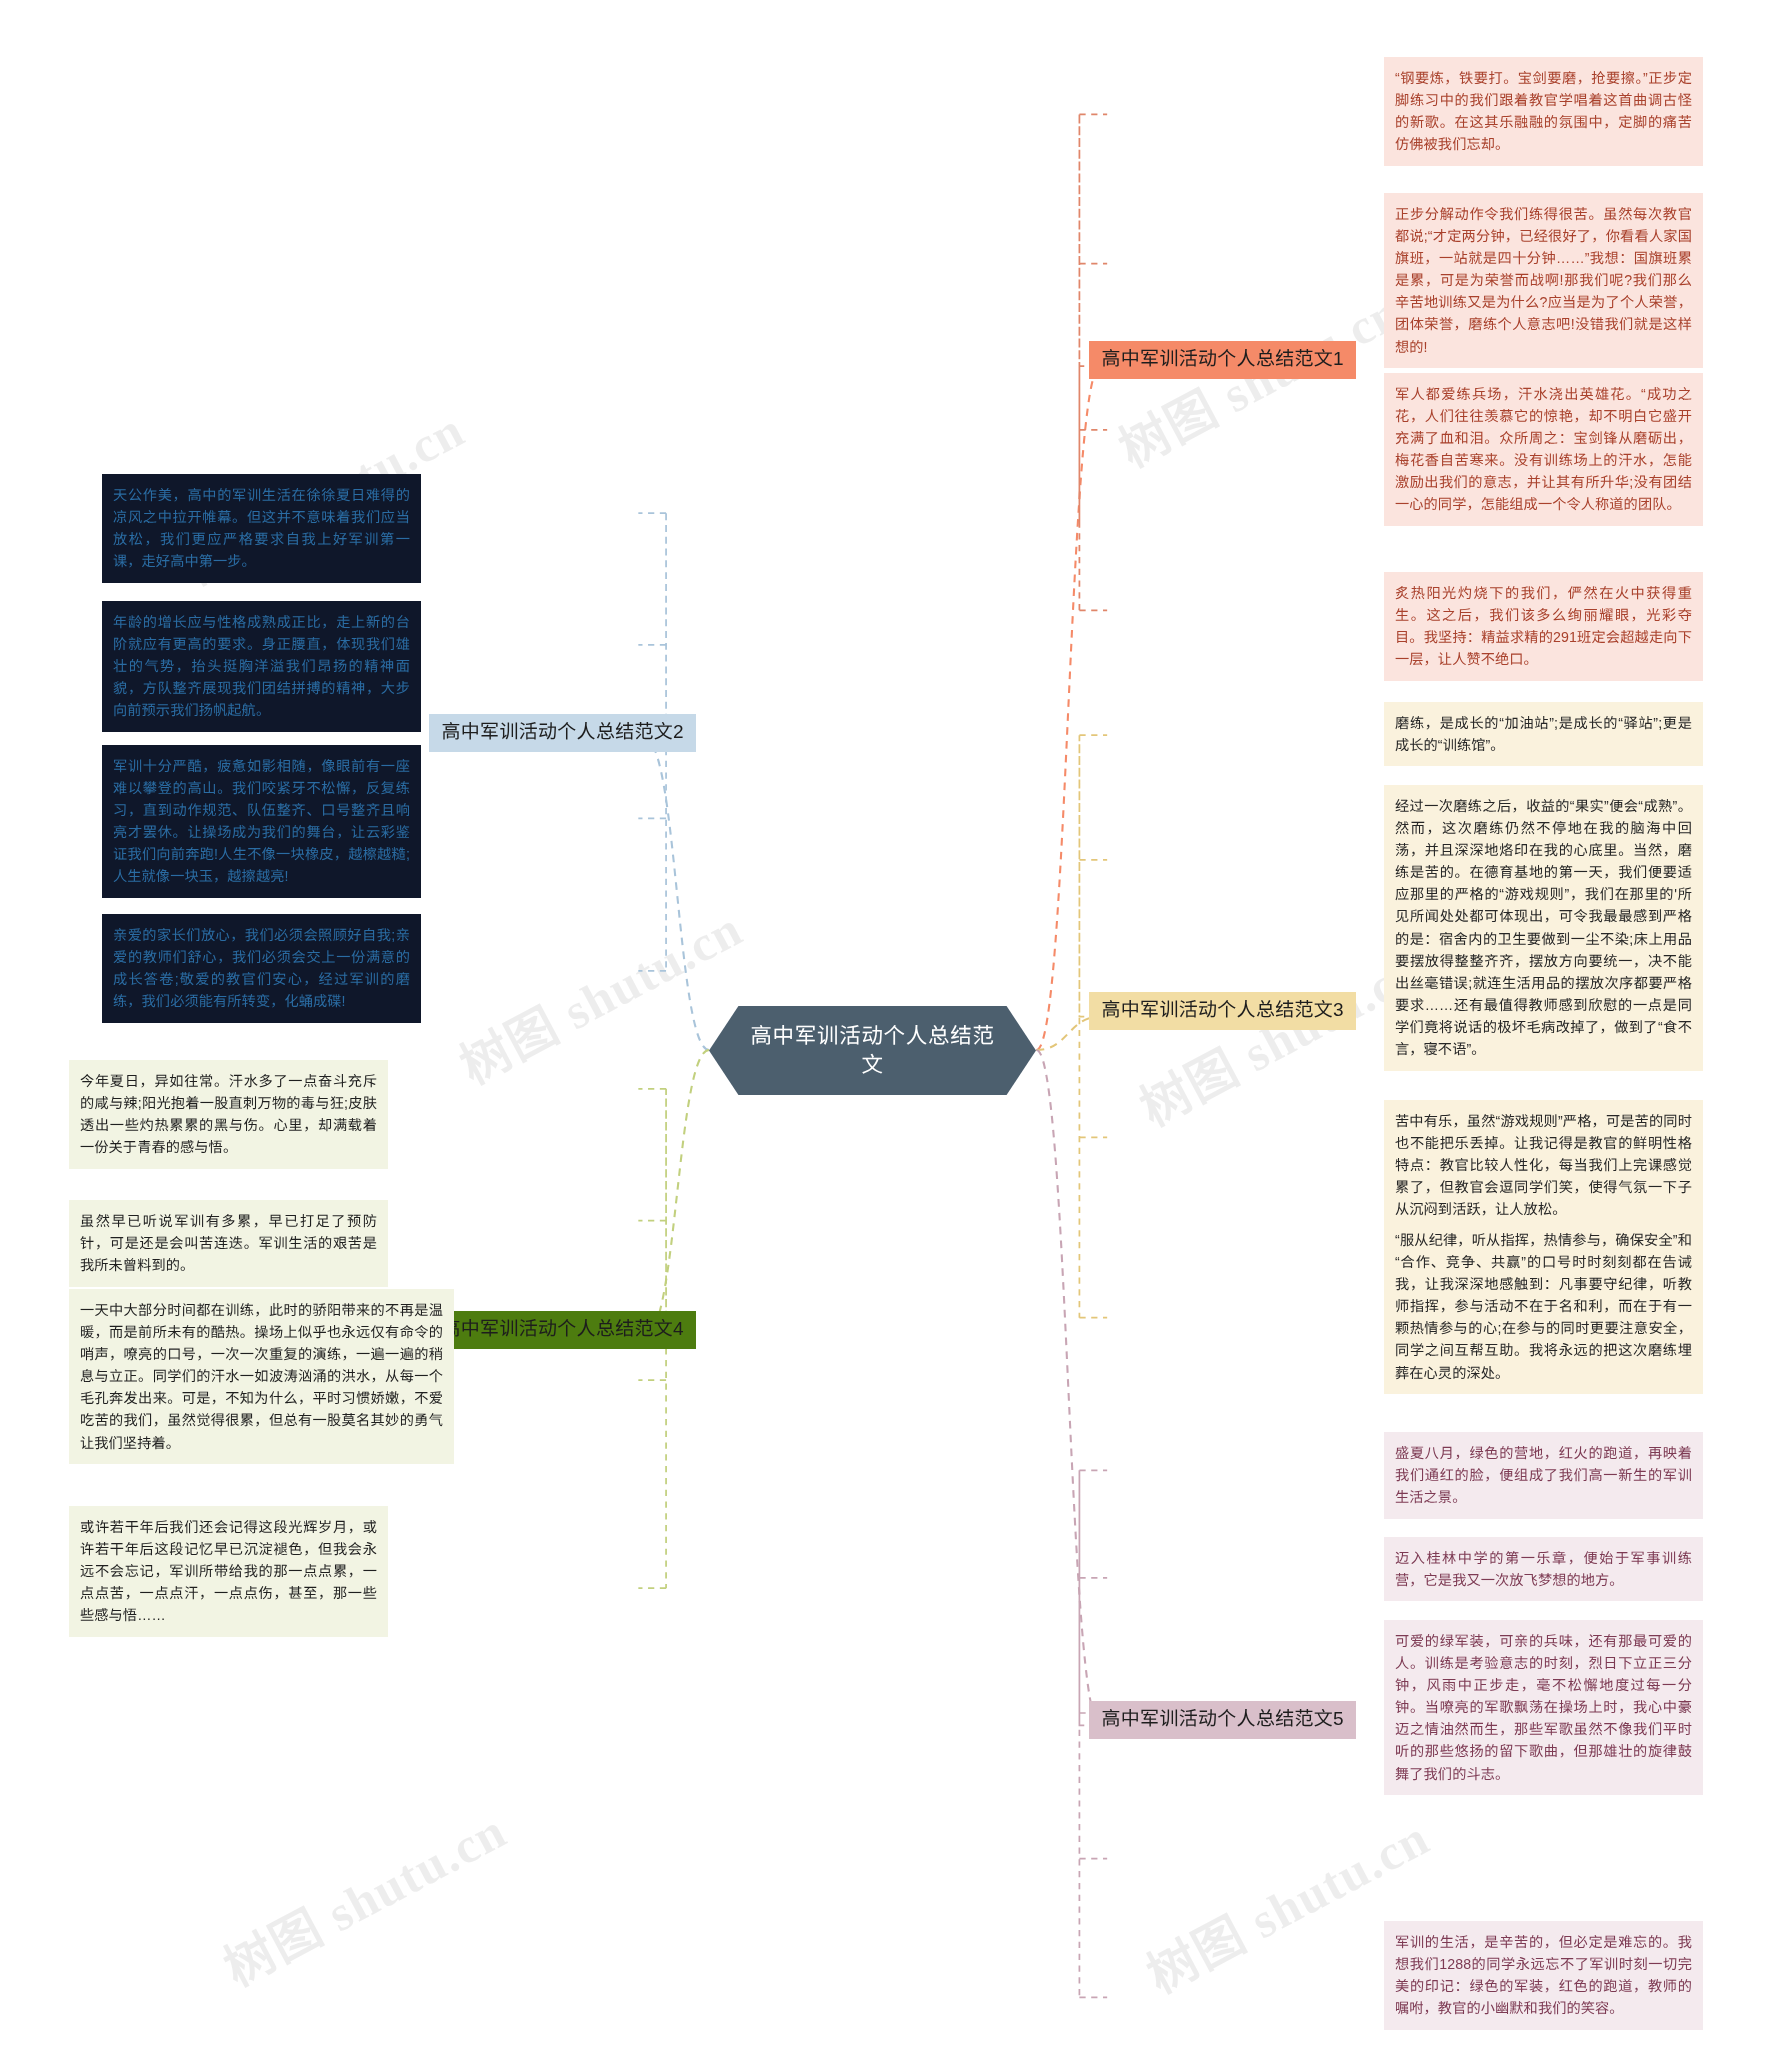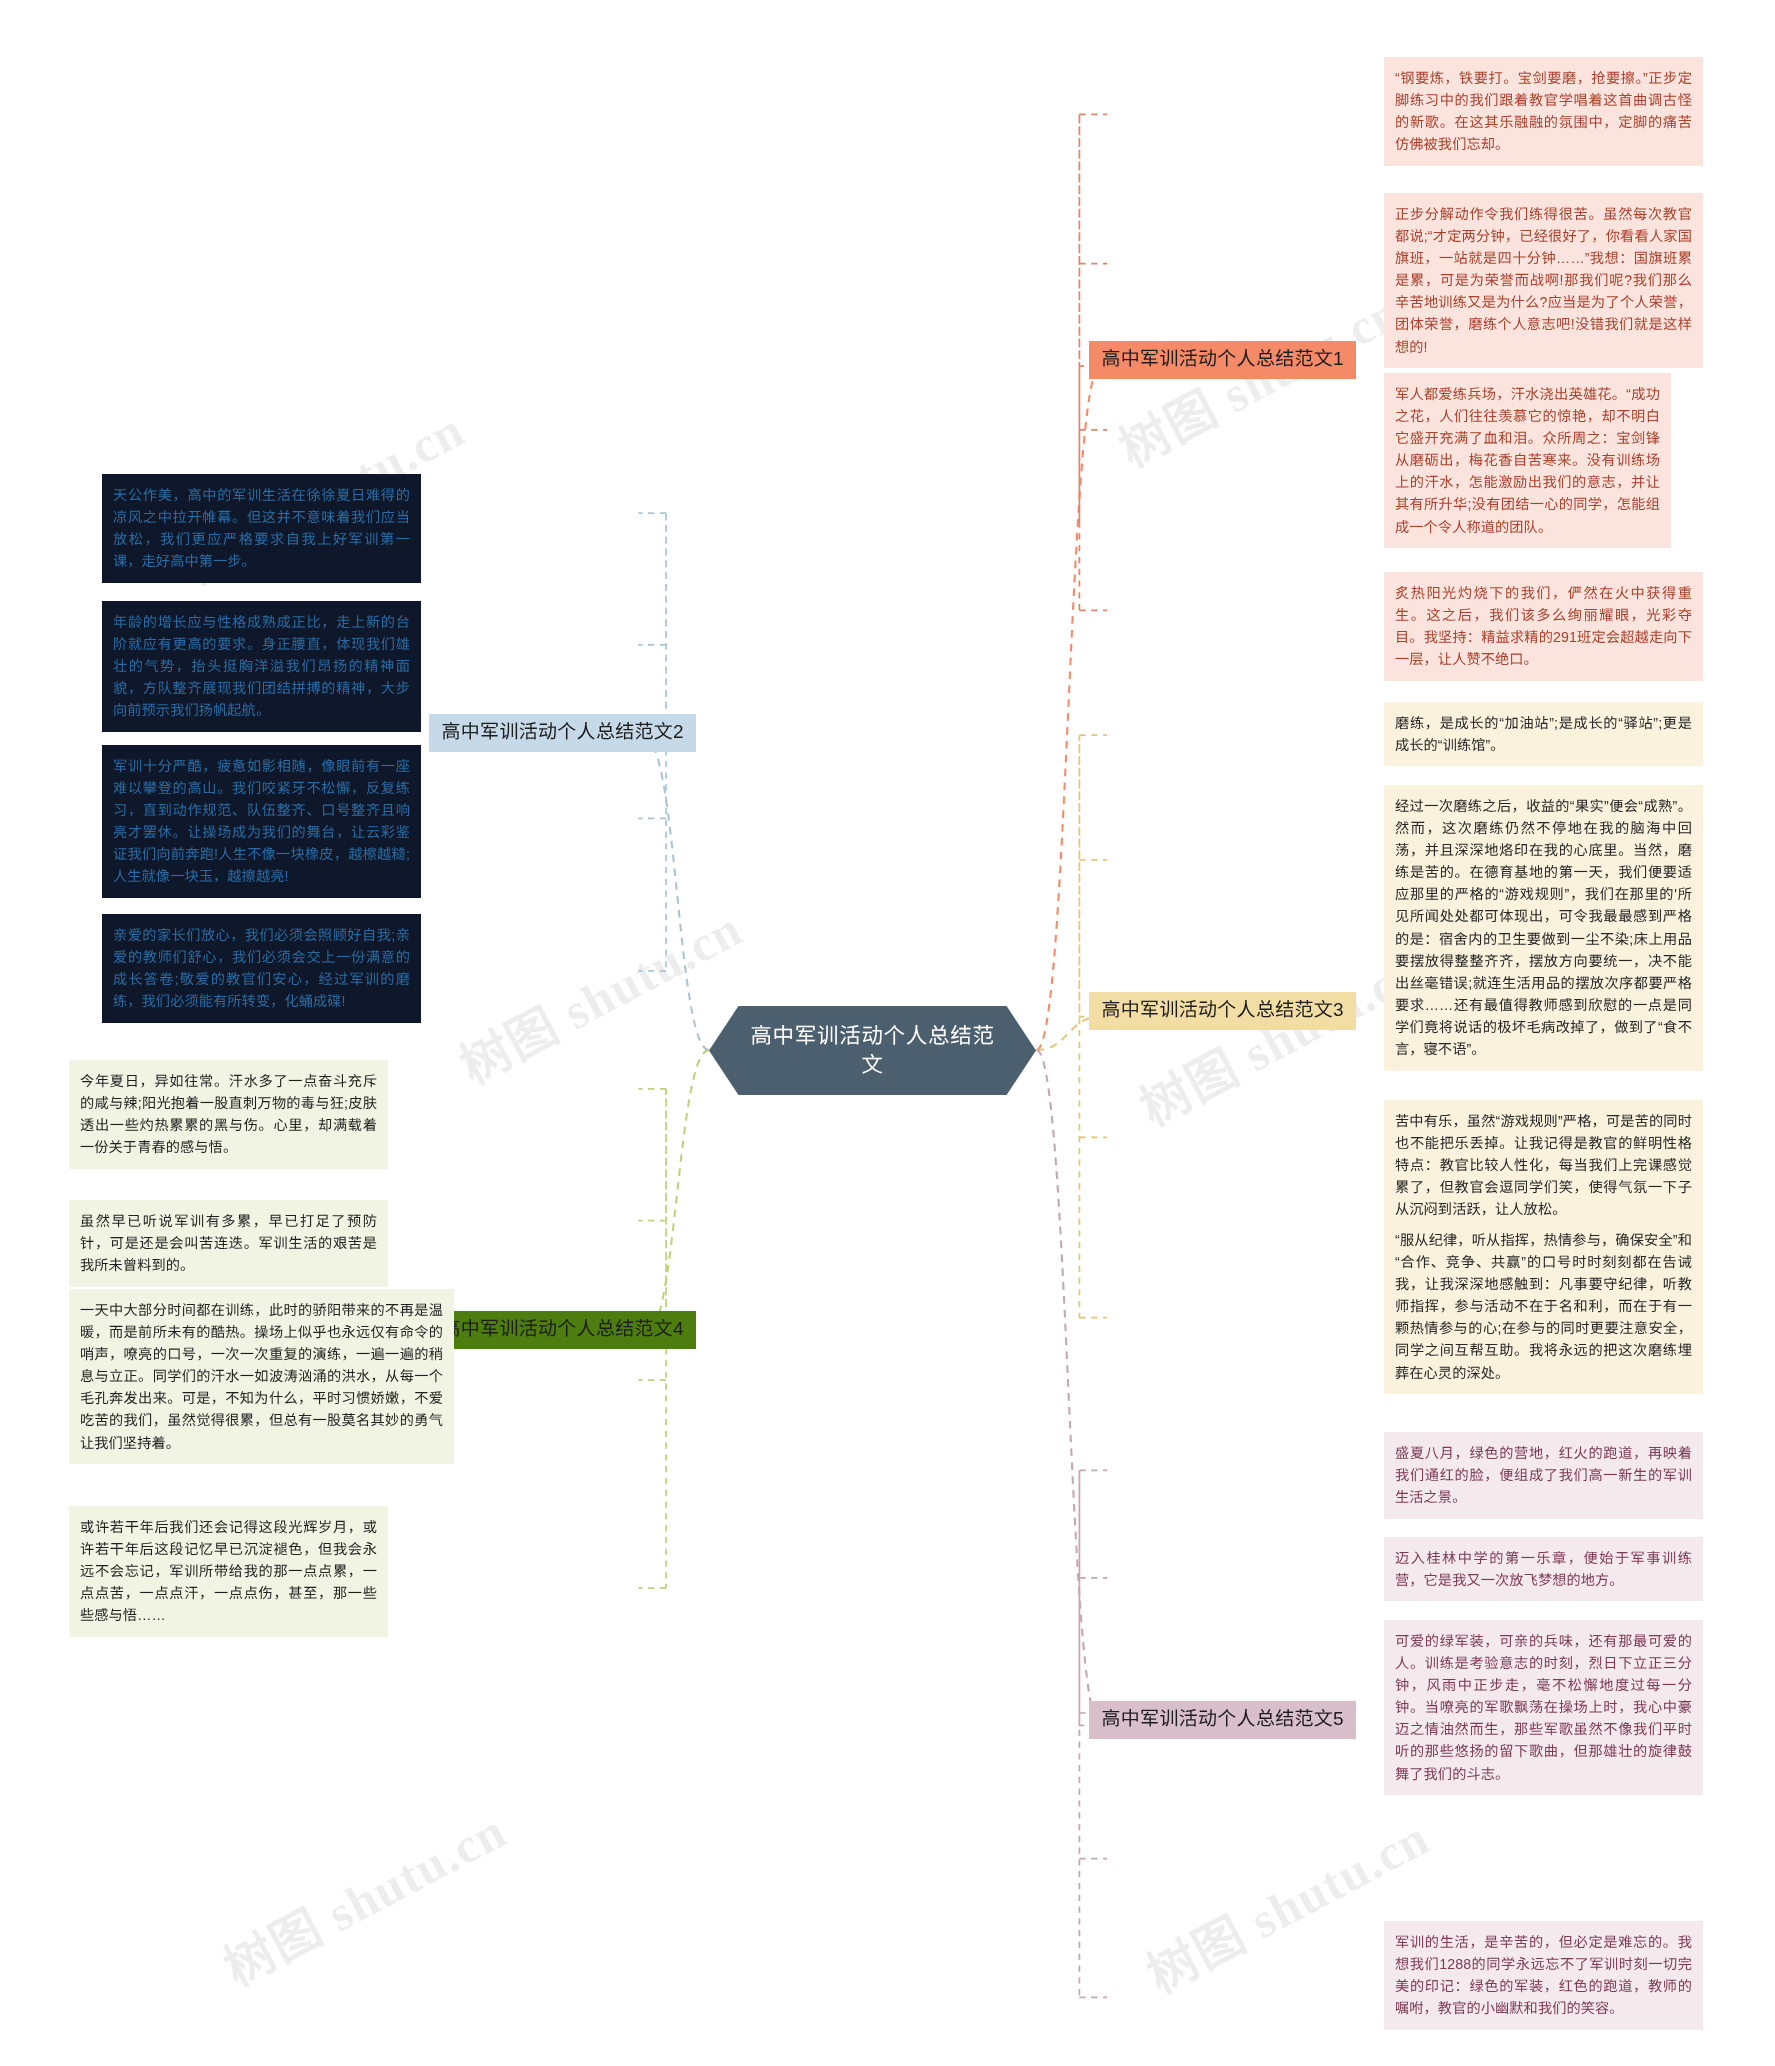--- a/index.html
+++ b/index.html
@@ -127,21 +127,21 @@
 
   <div id="root-node">
     <span>高中军训活动个人总结范文</span>
   </div>
 
   <div class="branch-label bl-1" style="left:1089px; top:341px;">
     <span>高中军训活动个人总结范文1</span>
   </div>
   <div class="leaf lf-1" style="left:1384px; top:57px; width:319px;">“钢要炼，铁要打。宝剑要磨，抢要擦。”正步定脚练习中的我们跟着教官学唱着这首曲调古怪的新歌。在这其乐融融的氛围中，定脚的痛苦仿佛被我们忘却。</div>
   <div class="leaf lf-1" style="left:1384px; top:193px; width:319px;">正步分解动作令我们练得很苦。虽然每次教官都说;“才定两分钟，已经很好了，你看看人家国旗班，一站就是四十分钟……”我想：国旗班累是累，可是为荣誉而战啊!那我们呢?我们那么辛苦地训练又是为什么?应当是为了个人荣誉，团体荣誉，磨练个人意志吧!没错我们就是这样想的!</div>
-  <div class="leaf lf-1" style="left:1384px; top:373px; width:287px;">军人都爱练兵场，汗水浇出英雄花。“成功之花，人们往往羡慕它的惊艳，却不明白它盛开充满了血和泪。众所周之：宝剑锋从磨砺出，梅花香自苦寒来。没有训练场上的汗水，怎能激励出我们的意志，并让其有所升华;没有团结一心的同学，怎能组成一个令人称道的团队。</div>
+  <div class="leaf lf-1" style="left:1384px; top:373px; width:319px;">军人都爱练兵场，汗水浇出英雄花。“成功之花，人们往往羡慕它的惊艳，却不明白它盛开充满了血和泪。众所周之：宝剑锋从磨砺出，梅花香自苦寒来。没有训练场上的汗水，怎能激励出我们的意志，并让其有所升华;没有团结一心的同学，怎能组成一个令人称道的团队。</div>
   <div class="leaf lf-1" style="left:1384px; top:572px; width:319px;">炙热阳光灼烧下的我们，俨然在火中获得重生。这之后，我们该多么绚丽耀眼，光彩夺目。我坚持：精益求精的291班定会超越走向下一层，让人赞不绝口。</div>
 
   <div class="branch-label bl-2" style="left:429px; top:714px;">
     <span>高中军训活动个人总结范文2</span>
   </div>
   <div class="leaf lf-2" style="left:69px; top:474px; width:319px;">天公作美，高中的军训生活在徐徐夏日难得的凉风之中拉开帷幕。但这并不意味着我们应当放松，我们更应严格要求自我上好军训第一课，走好高中第一步。</div>
   <div class="leaf lf-2" style="left:69px; top:601px; width:319px;">年龄的增长应与性格成熟成正比，走上新的台阶就应有更高的要求。身正腰直，体现我们雄壮的气势，抬头挺胸洋溢我们昂扬的精神面貌，方队整齐展现我们团结拼搏的精神，大步向前预示我们扬帆起航。</div>
   <div class="leaf lf-2" style="left:69px; top:745px; width:319px;">军训十分严酷，疲惫如影相随，像眼前有一座难以攀登的高山。我们咬紧牙不松懈，反复练习，直到动作规范、队伍整齐、口号整齐且响亮才罢休。让操场成为我们的舞台，让云彩鉴证我们向前奔跑!人生不像一块橡皮，越檫越糙;人生就像一块玉，越擦越亮!</div>
   <div class="leaf lf-2" style="left:69px; top:914px; width:319px;">亲爱的家长们放心，我们必须会照顾好自我;亲爱的教师们舒心，我们必须会交上一份满意的成长答卷;敬爱的教官们安心，经过军训的磨练，我们必须能有所转变，化蛹成碟!</div>
 

